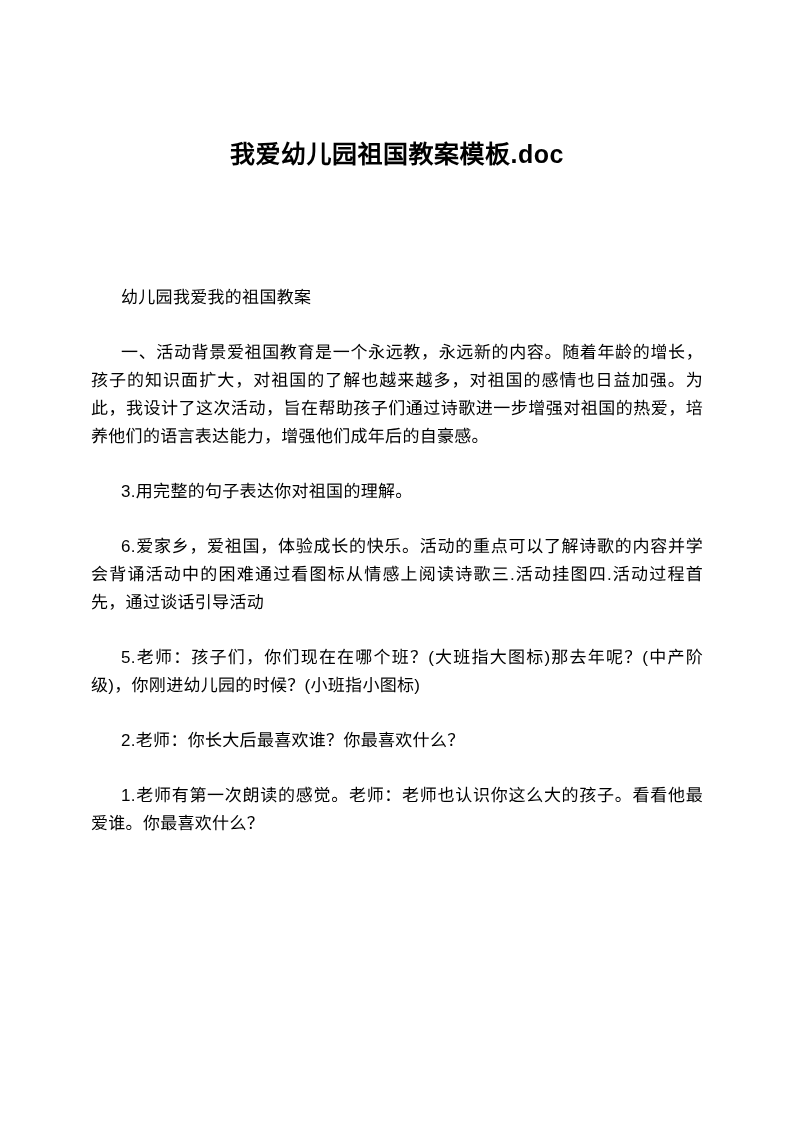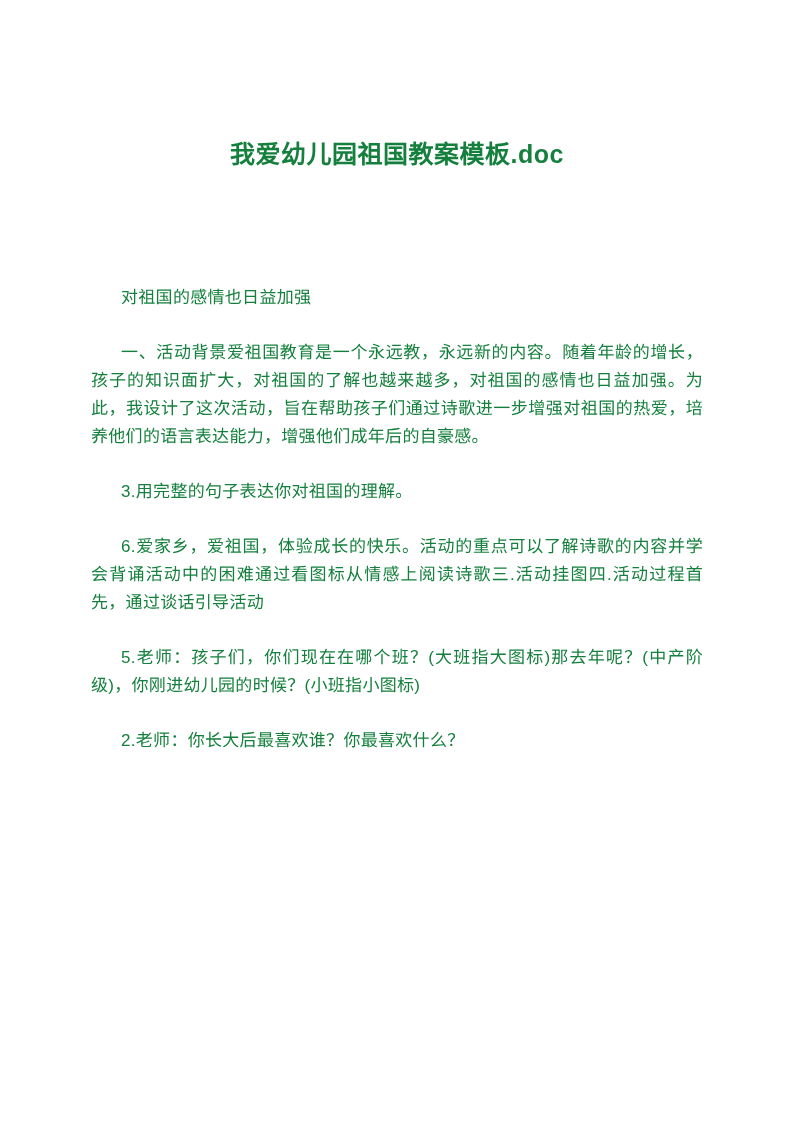--- a/index.html
+++ b/index.html
@@ -5,21 +5,21 @@
   html, body {
     margin: 0;
     padding: 0;
     background: #ffffff;
   }
   .page {
     position: relative;
     width: 793px;
     height: 892px;
     background: #ffffff;
-    color: #15803d;
+    color: #000000;
     font-family: "Liberation Sans", sans-serif;
     overflow: hidden;
     box-sizing: border-box;
   }
   .doc-title {
     position: absolute;
     top: 138px;
     left: 91px;
     width: 612px;
     margin: 0;
@@ -58,23 +58,24 @@
   }
 </style>
 </head>
 <body>
 
 <div class="page">
 
   <h1 class="doc-title">我爱幼儿园祖国教案模板.doc</h1>
 
   <div class="doc-body">
-    <p>对祖国的感情也日益加强</p>
+    <p>幼儿园我爱我的祖国教案</p>
     <p>一、活动背景爱祖国教育是一个永远教，永远新的内容。随着年龄的增长，孩子的知识面扩大，对祖国的了解也越来越多，对祖国的感情也日益加强。为此，我设计了这次活动，旨在帮助孩子们通过诗歌进一步增强对祖国的热爱，培养他们的语言表达能力，增强他们成年后的自豪感。</p>
     <p>3.用完整的句子表达你对祖国的理解。</p>
     <p>6.爱家乡，爱祖国，体验成长的快乐。活动的重点可以了解诗歌的内容并学会背诵活动中的困难通过看图标从情感上阅读诗歌三.活动挂图四.活动过程首先，通过谈话引导活动</p>
     <p>5.老师：孩子们，你们现在在哪个班？(大班指大图标)那去年呢？(中产阶级)，你刚进幼儿园的时候？(小班指小图标)</p>
     <p>2.老师：你长大后最喜欢谁？你最喜欢什么？</p>
+    <p>1.老师有第一次朗读的感觉。老师：老师也认识你这么大的孩子。看看他最爱谁。你最喜欢什么？</p>
   </div>
 
   <div class="page-number">1</div>
 
 </div>
 
 </body></html>

